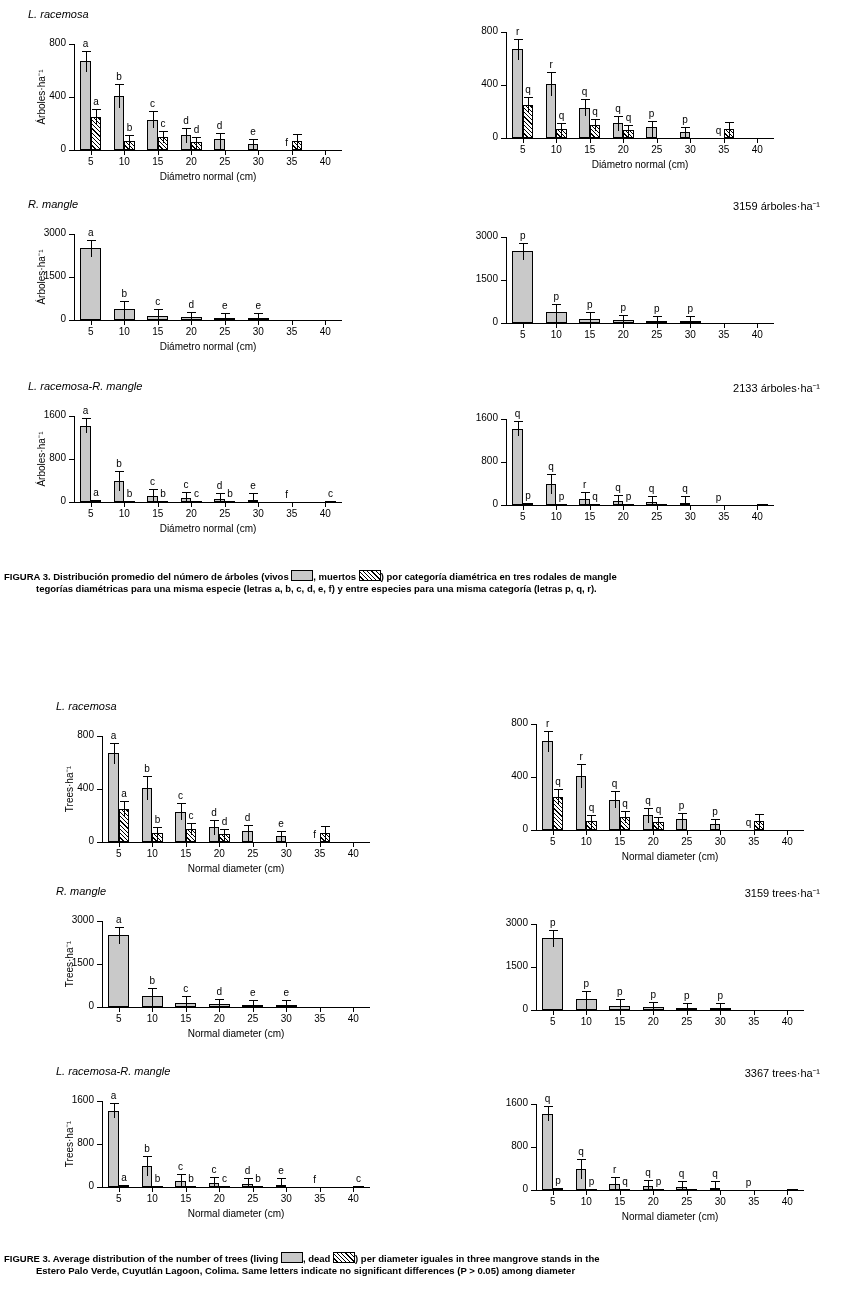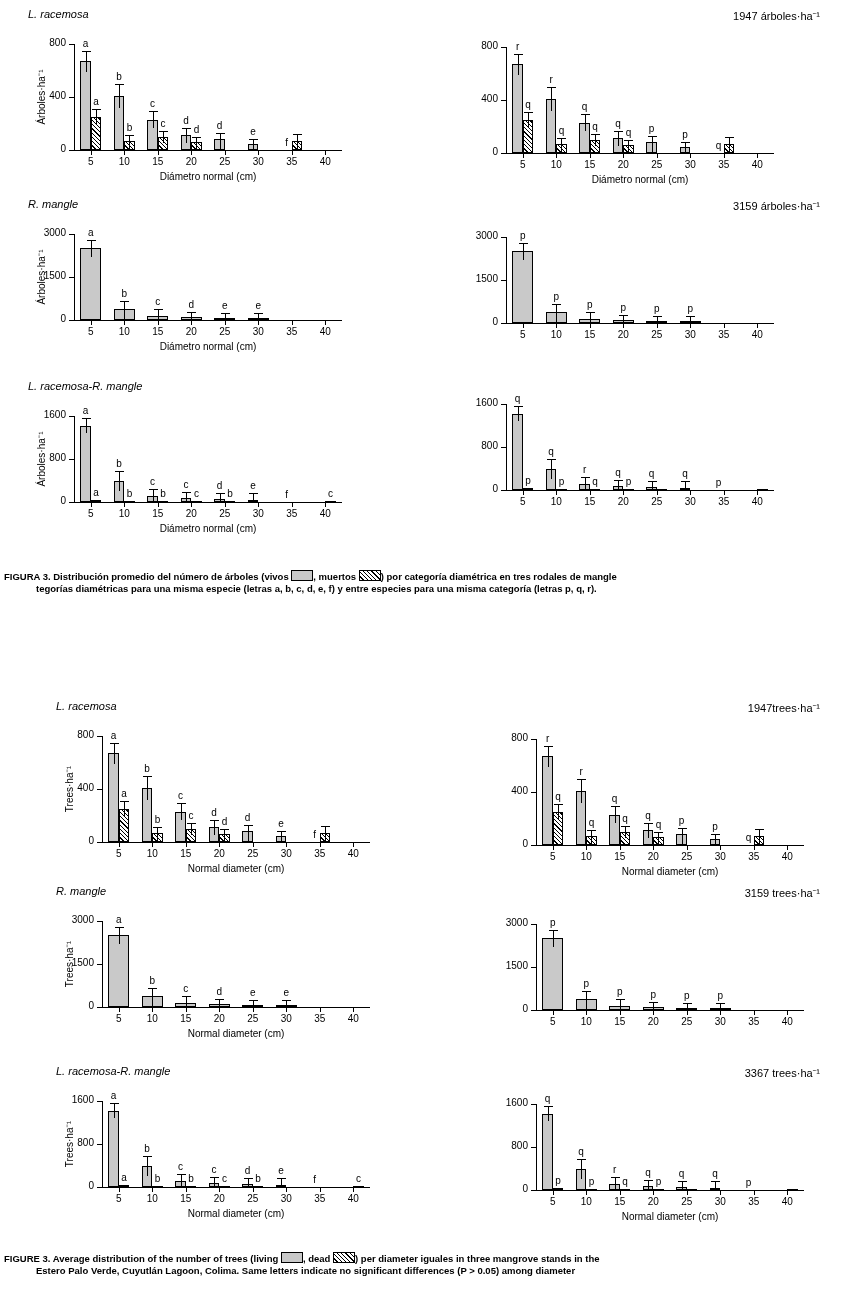--- a/index.html
+++ b/index.html
@@ -111,21 +111,20 @@
         <div class="err" style="left: 168px; top: 117.412px; height: 12.5875px;"></div>
         <div class="err-cap" style="left: 164.442px; top: 117.412px; width: 9px;"></div>
         <div class="sig" style="left: 158.442px; top: 104.412px; width: 20px;">d</div>
         <div class="bar dead" style="left: 263.75px; width: 10.385px; height: 8.6125px; top: 121.388px;"></div>
         <div class="err" style="left: 269px; top: 114.1px; height: 15.9px;"></div>
         <div class="err-cap" style="left: 264.942px; top: 114.1px; width: 9px;"></div>
       </div>
   </div>
 
   <div class="panel" style="left:460px;top:8px;">
-    <div class="panel-right-title" style="width:360px;">1947 árboles·ha⁻¹</div>
     <div class="plot" id="plot-es-lr-right" style="width:320px;height:160px;">
         <div class="axis-y" style="left: 46px; top: 24px; height: 106px;"></div>
         <div class="axis-x" style="left: 46px; top: 130px; width: 268px;"></div>
         <div class="ytick" style="left: 41px; top: 130px;"></div>
         <div class="ytick-label" style="left: 0px; top: 123px; width: 38px;">0</div>
         <div class="ytick" style="left: 41px; top: 77px;"></div>
         <div class="ytick-label" style="left: 0px; top: 70px; width: 38px;">400</div>
         <div class="ytick" style="left: 41px; top: 24px;"></div>
         <div class="ytick-label" style="left: 0px; top: 17px; width: 38px;">800</div>
         <div class="xtick" style="left: 63px; top: 131px;"></div>
@@ -365,20 +364,21 @@
         <div class="bar dead" style="left: 163.25px; width: 10.385px; height: 1.5px; top: 108.5px;"></div>
         <div class="sig" style="left: 158.442px; top: 96.1937px; width: 20px;">c</div>
         <div class="bar dead" style="left: 196.75px; width: 10.385px; height: 1.5px; top: 108.5px;"></div>
         <div class="sig" style="left: 191.942px; top: 96.1937px; width: 20px;">b</div>
         <div class="bar dead" style="left: 297.25px; width: 10.385px; height: 1.5px; top: 108.5px;"></div>
         <div class="sig" style="left: 292.442px; top: 96.4625px; width: 20px;">c</div>
       </div>
   </div>
 
   <div class="panel" style="left:460px;top:380px;">
+    <div class="panel-right-title" style="width:360px;">2133 árboles·ha⁻¹</div>
     <div class="plot" id="plot-es-mix-right" style="width:320px;height:140px;">
         <div class="axis-y" style="left: 46px; top: 24px; height: 86px;"></div>
         <div class="axis-x" style="left: 46px; top: 110px; width: 268px;"></div>
         <div class="ytick" style="left: 41px; top: 110px;"></div>
         <div class="ytick-label" style="left: 0px; top: 103px; width: 38px;">0</div>
         <div class="ytick" style="left: 41px; top: 67px;"></div>
         <div class="ytick-label" style="left: 0px; top: 60px; width: 38px;">800</div>
         <div class="ytick" style="left: 41px; top: 24px;"></div>
         <div class="ytick-label" style="left: 0px; top: 17px; width: 38px;">1600</div>
         <div class="xtick" style="left: 63px; top: 111px;"></div>
@@ -509,21 +509,20 @@
         <div class="bar dead" style="left: 163.25px; width: 10.385px; height: 7.95px; top: 122.05px;"></div>
         <div class="err" style="left: 168px; top: 117.412px; height: 12.5875px;"></div>
         <div class="err-cap" style="left: 164.442px; top: 117.412px; width: 9px;"></div>
         <div class="sig" style="left: 158.442px; top: 104.412px; width: 20px;">d</div>
         <div class="bar dead" style="left: 263.75px; width: 10.385px; height: 8.6125px; top: 121.388px;"></div>
         <div class="err" style="left: 269px; top: 114.1px; height: 15.9px;"></div>
         <div class="err-cap" style="left: 264.942px; top: 114.1px; width: 9px;"></div>
       </div>
   </div>
   <div class="panel" style="left:490px;top:700px;">
-    <div class="panel-right-title" style="width:330px;">1947trees·ha⁻¹</div>
     <div class="plot" id="plot-en-lr-right" style="width:320px;height:160px;">
         <div class="axis-y" style="left: 46px; top: 24px; height: 106px;"></div>
         <div class="axis-x" style="left: 46px; top: 130px; width: 268px;"></div>
         <div class="ytick" style="left: 41px; top: 130px;"></div>
         <div class="ytick-label" style="left: 0px; top: 123px; width: 38px;">0</div>
         <div class="ytick" style="left: 41px; top: 77px;"></div>
         <div class="ytick-label" style="left: 0px; top: 70px; width: 38px;">400</div>
         <div class="ytick" style="left: 41px; top: 24px;"></div>
         <div class="ytick-label" style="left: 0px; top: 17px; width: 38px;">800</div>
         <div class="xtick" style="left: 63px; top: 131px;"></div>

